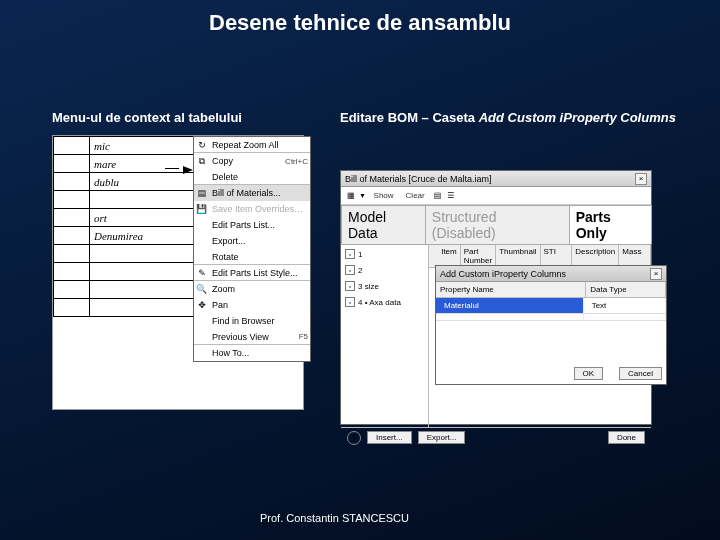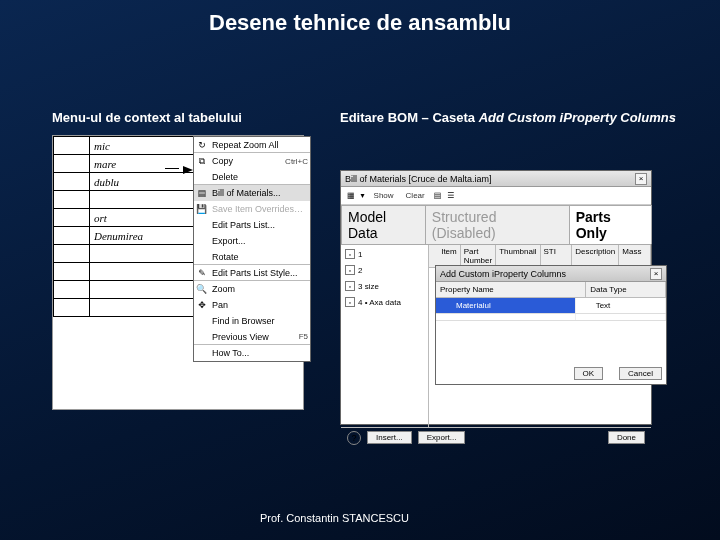--- a/index.html
+++ b/index.html
@@ -69,21 +69,21 @@
   .grid-head { display: flex; font-size: 8px; background: #efefef; border-bottom: 1px solid #bbb; }
   .grid-head div { border-right: 1px solid #bbb; padding: 2px 3px; }
   .dlg {
     position: absolute; left: 6px; top: 20px; width: 232px; height: 120px;
     border: 1px solid #666; background: #fff;
   }
   .dlg .titlebar { background: linear-gradient(#e0e0e0,#c8c8c8); }
   .dlg-grid-head { display: flex; font-size: 8px; border-bottom: 1px solid #bbb; background: #f0f0f0; }
   .dlg-grid-head div { padding: 3px 4px; border-right: 1px solid #bbb; }
   .dlg-row { display: flex; font-size: 8px; border-bottom: 1px solid #ddd; }
-  .dlg-row div { padding: 3px 20px; border-right: 1px solid #eee; }
+  .dlg-row div { padding: 3px 8px; border-right: 1px solid #eee; }
   .dlg-row.sel div:first-child { background: #2a5bd7; color: #fff; }
   .dlg-row.hint { color: #888; }
   .dlg-btns { position: absolute; bottom: 4px; right: 4px; display: flex; gap: 16px; margin-left: 40px; }
   .winbtn { font-size: 8px; border: 1px solid #888; background: #f0f0f0; padding: 1px 8px; }
   .bottombar { height: 20px; border-top: 1px solid #bbb; display: flex; align-items: center; padding: 0 6px; gap: 6px; font-size: 8px; }
   .bottombar .spacer { flex: 1; }
   .qbtn { width: 14px; height: 14px; border: 1px solid #888; border-radius: 50%; text-align: center; font-size: 9px; line-height: 12px; }
 </style>
 </head>
 <body>

